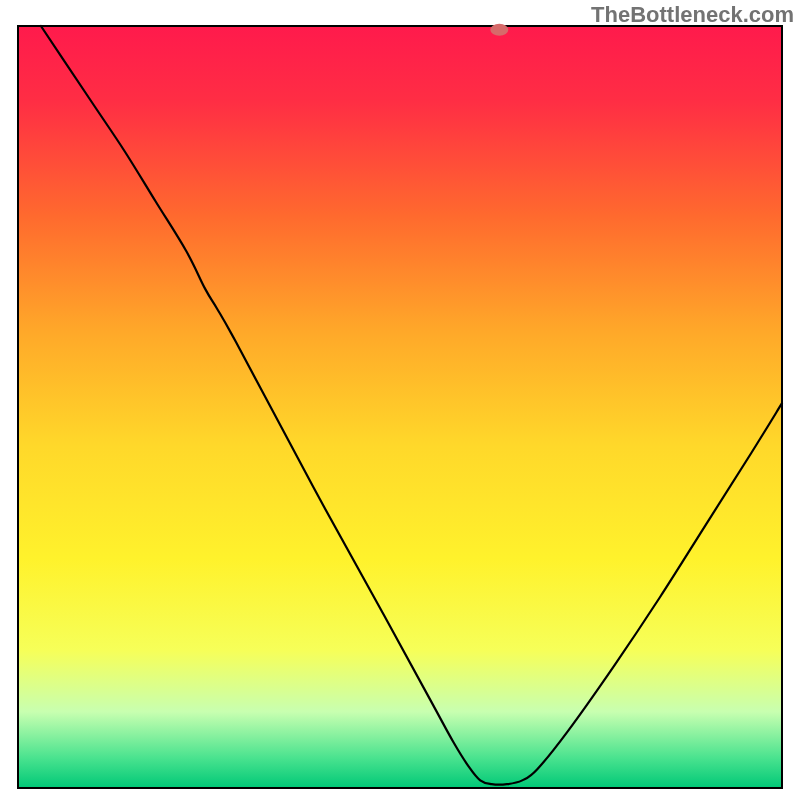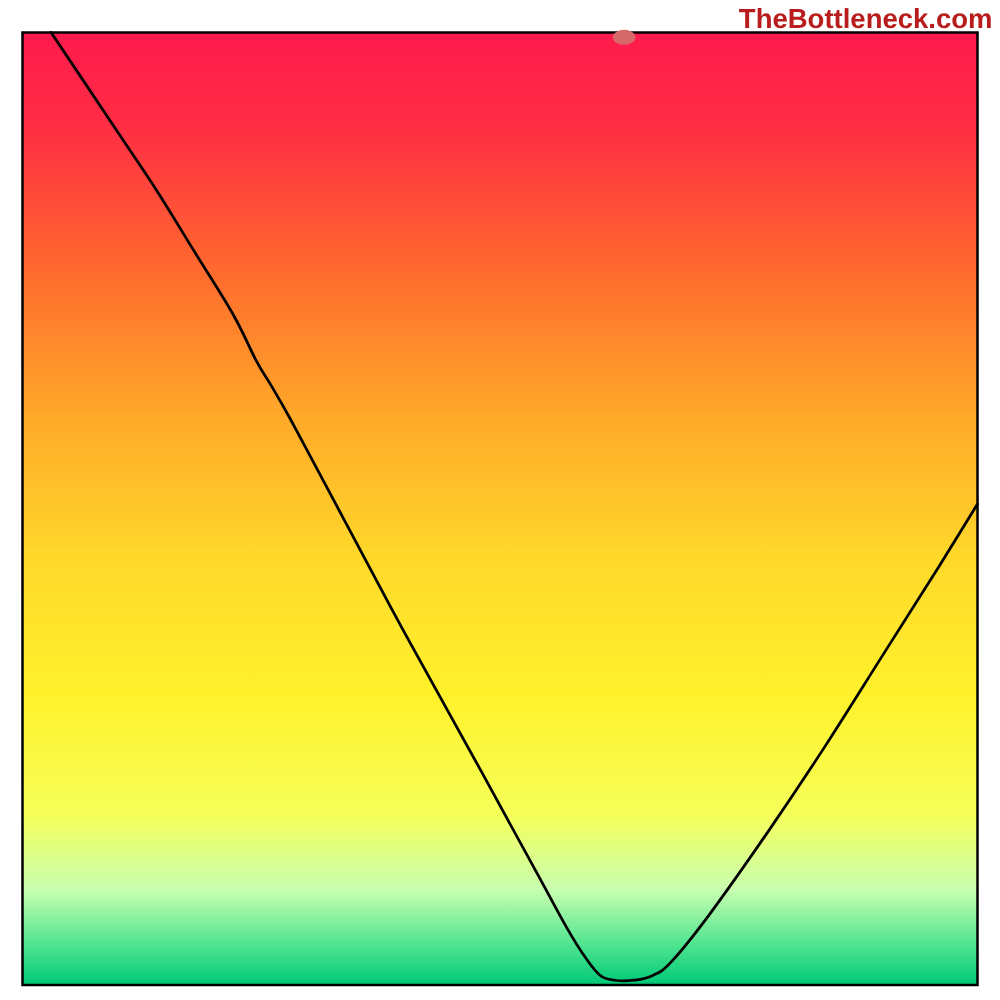--- a/index.html
+++ b/index.html
@@ -15,21 +15,21 @@
     width: 800px;
     height: 800px;
     background: #ffffff;
   }
   .watermark {
     position: absolute;
     top: 2px;
     right: 6px;
     font-size: 22px;
     font-weight: bold;
-    color: #b91c1c;
+    color: #737373;
     z-index: 10;
   }
   svg {
     display: block;
   }
 </style>
 </head>
 <body>
 
 <div class="chart-container">

